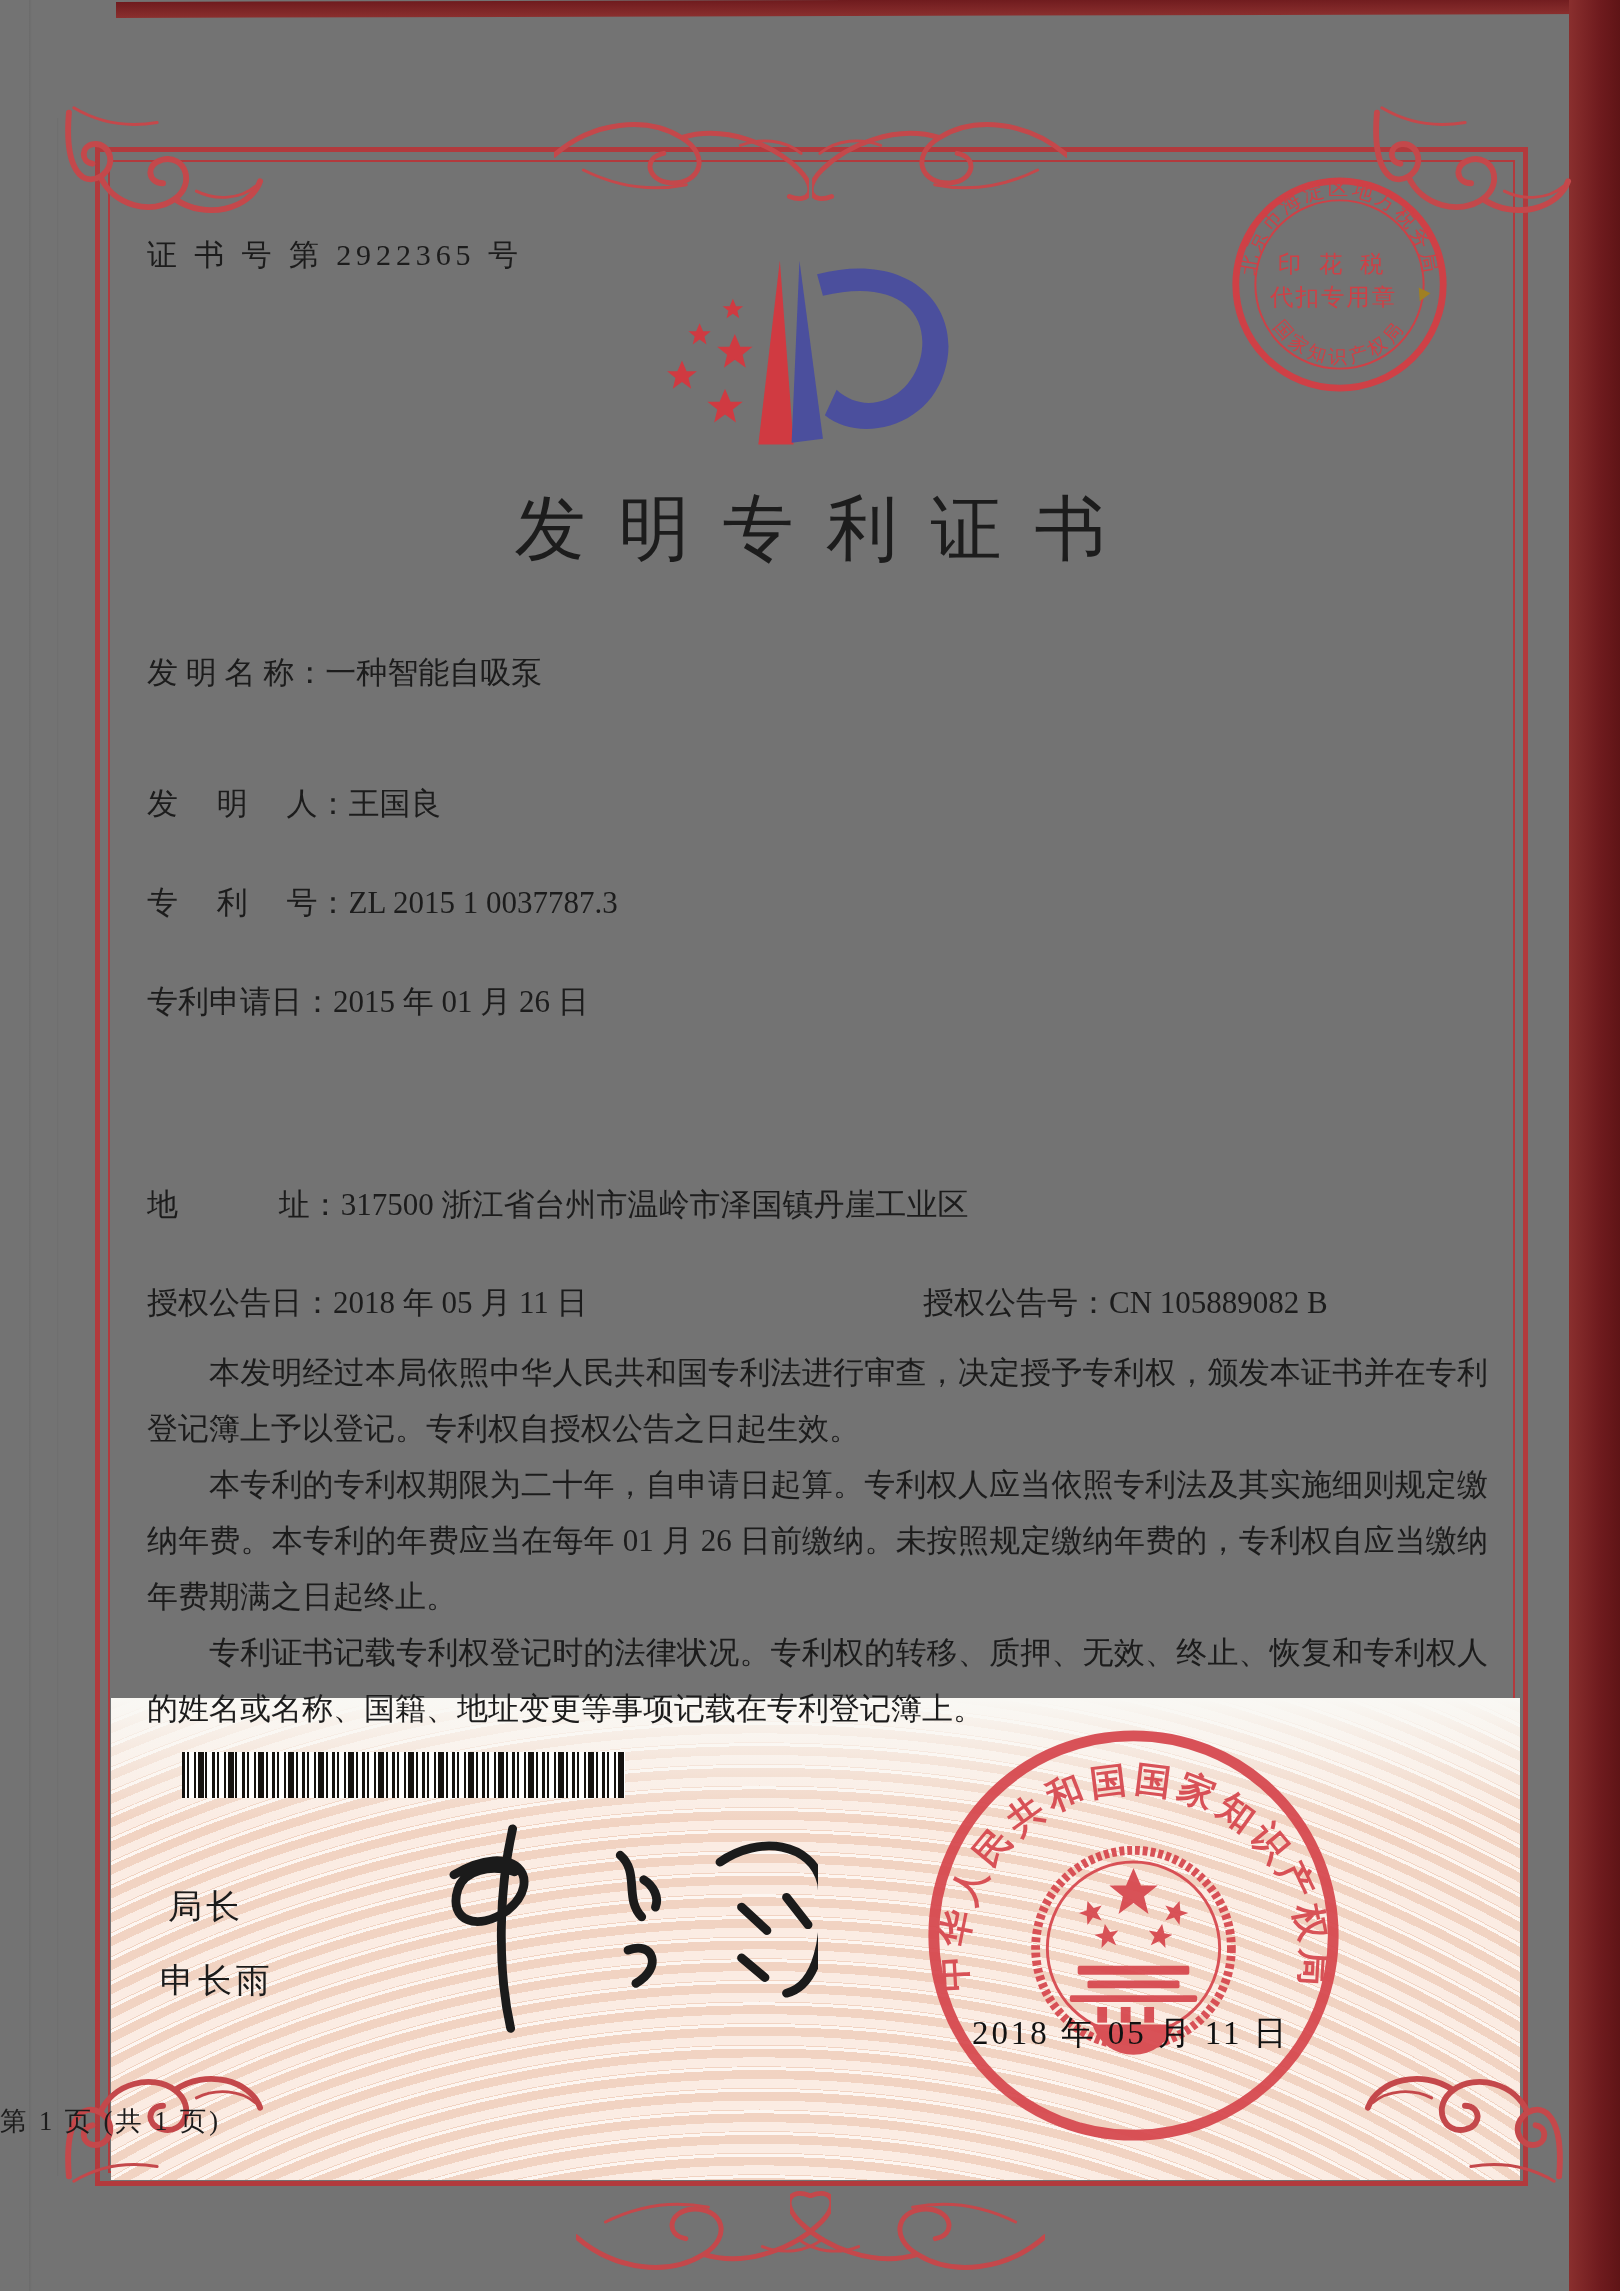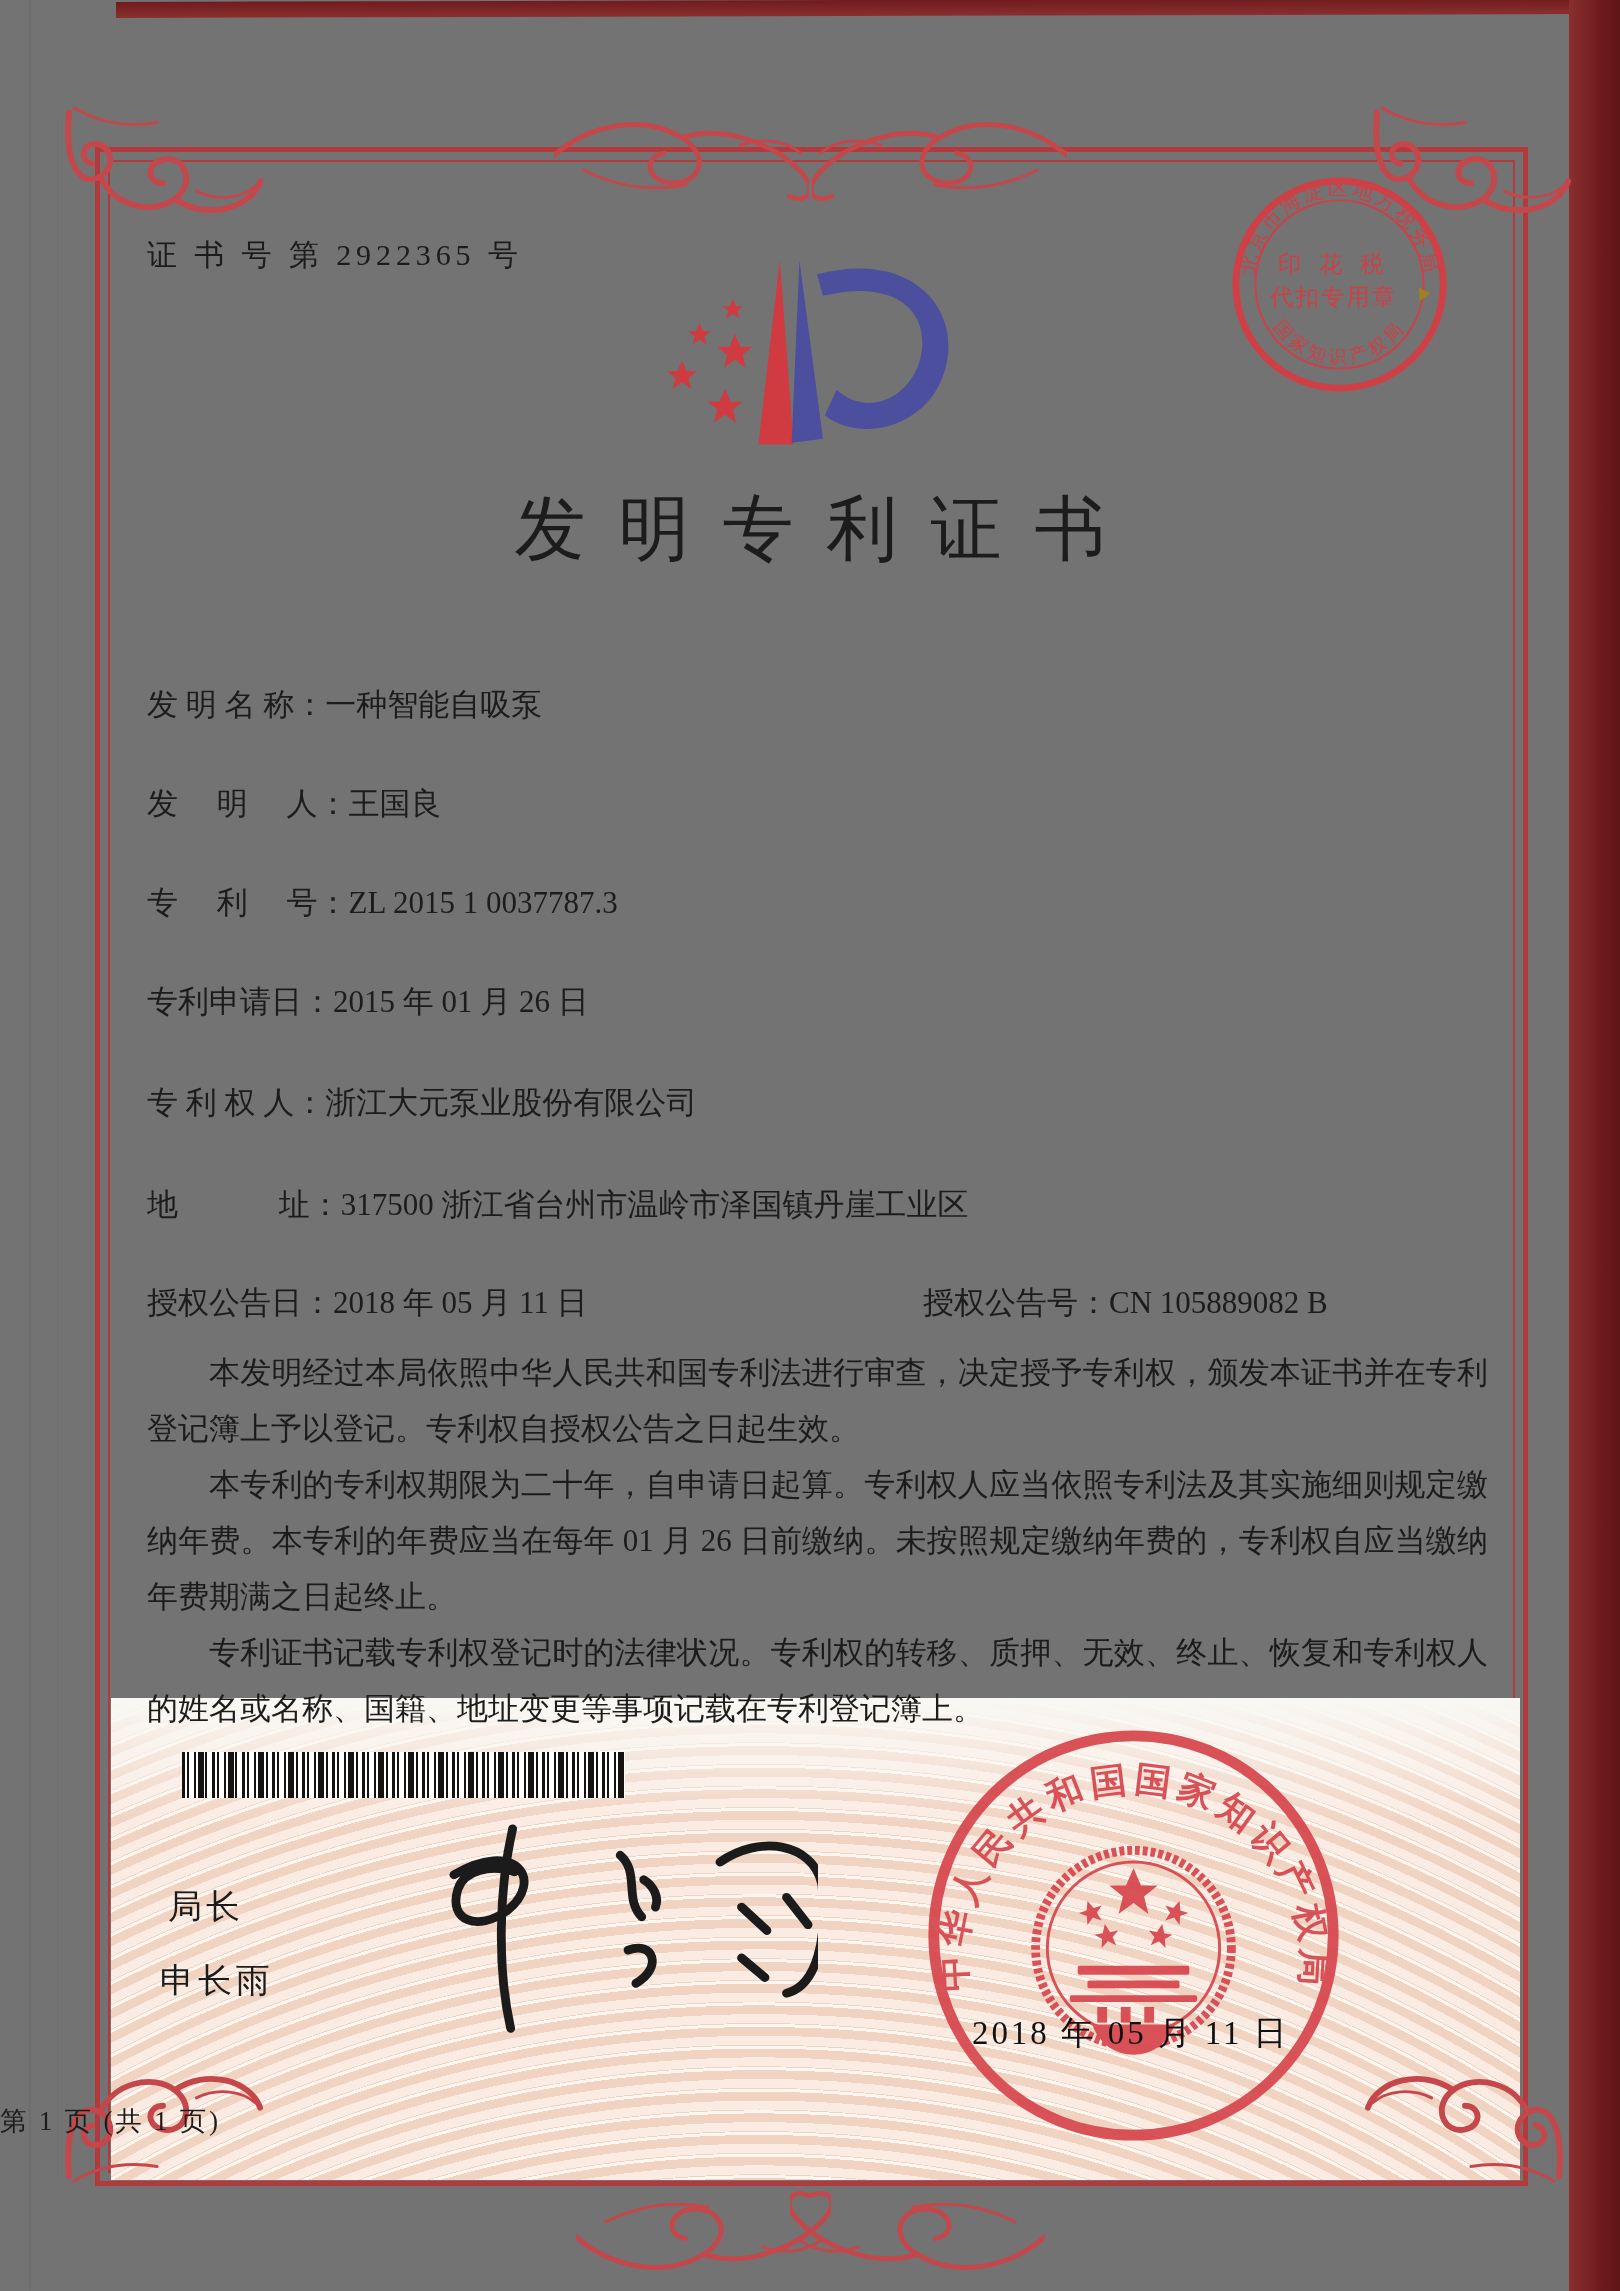--- a/index.html
+++ b/index.html
@@ -126,34 +126,31 @@
       <text font-size="19" fill="#cf4046" letter-spacing="4" font-family="'Liberation Serif',serif">
         <textPath href="#taxArcBot" startOffset="50%" text-anchor="middle">国家知识产权局</textPath>
       </text>
       <text x="109" y="102" font-size="24" fill="#cf4046" text-anchor="middle" letter-spacing="6">印 花 税</text>
       <text x="109" y="136" font-size="24" fill="#cf4046" text-anchor="middle" letter-spacing="2">代扣专用章</text>
       <polygon points="196,118 208,124 197,132" fill="#a08023"></polygon>
     </svg>
 
     <div class="title">发明专利证书</div>
 
-    <div class="field-row" style="top:684px;">
+    <div class="field-row" style="top:652px;">
       <span class="lab">发 明 名 称：</span><span>一种智能自吸泵</span>
     </div>
     <div class="field-row" style="top:783px;">
       <span class="lab">发　 明　 人：</span><span>王国良</span>
     </div>
     <div class="field-row" style="top:882px;">
       <span class="lab">专　 利　 号：</span><span>ZL 2015 1 0037787.3</span>
     </div>
     <div class="field-row" style="top:981px;">
       <span class="lab">专利申请日：</span><span>2015 年 01 月 26 日</span>
-    </div>
-    <div class="field-row" style="top:1082px;">
-      <span class="lab">专 利 权 人：</span><span>浙江大元泵业股份有限公司</span>
     </div>
     <div class="field-row" style="top:1184px;">
       <span class="lab">地　　　 址：</span><span>317500 浙江省台州市温岭市泽国镇丹崖工业区</span>
     </div>
     <div class="field-row" style="top:1282px;">
       <span class="lab">授权公告日：</span><span>2018 年 05 月 11 日</span>
       <span class="grant-no">
         <span>授权公告号：</span><span>CN 105889082 B</span>
       </span>
     </div>

